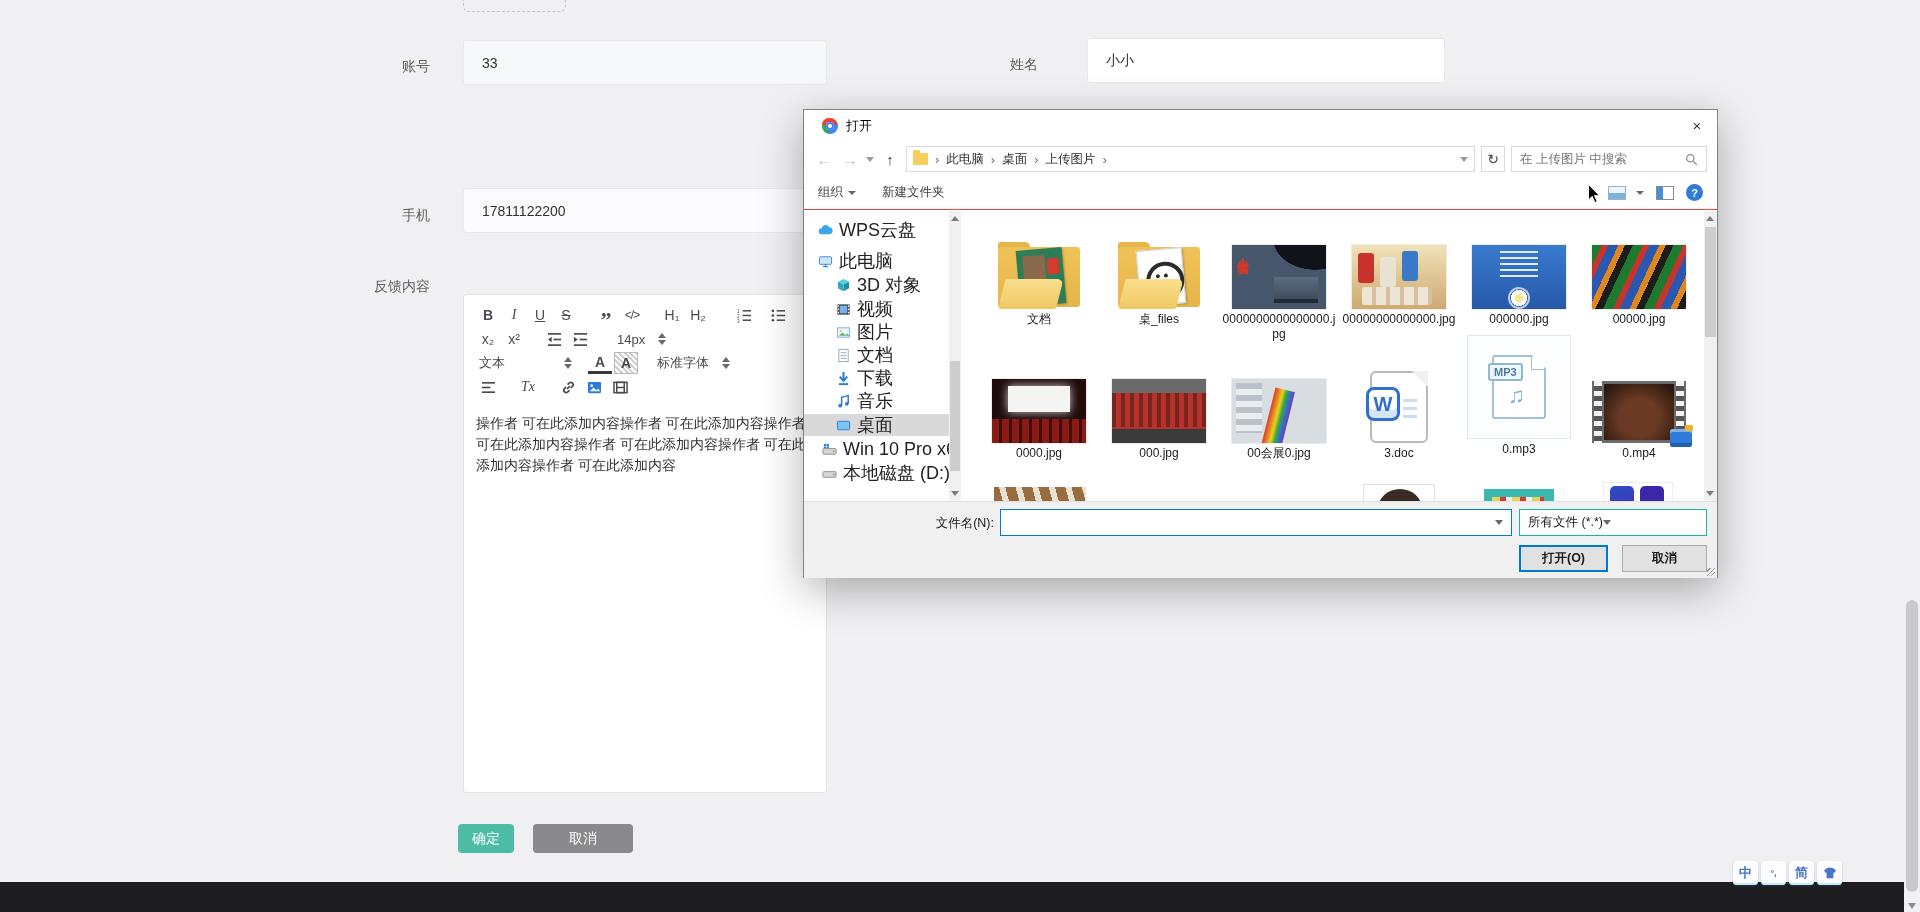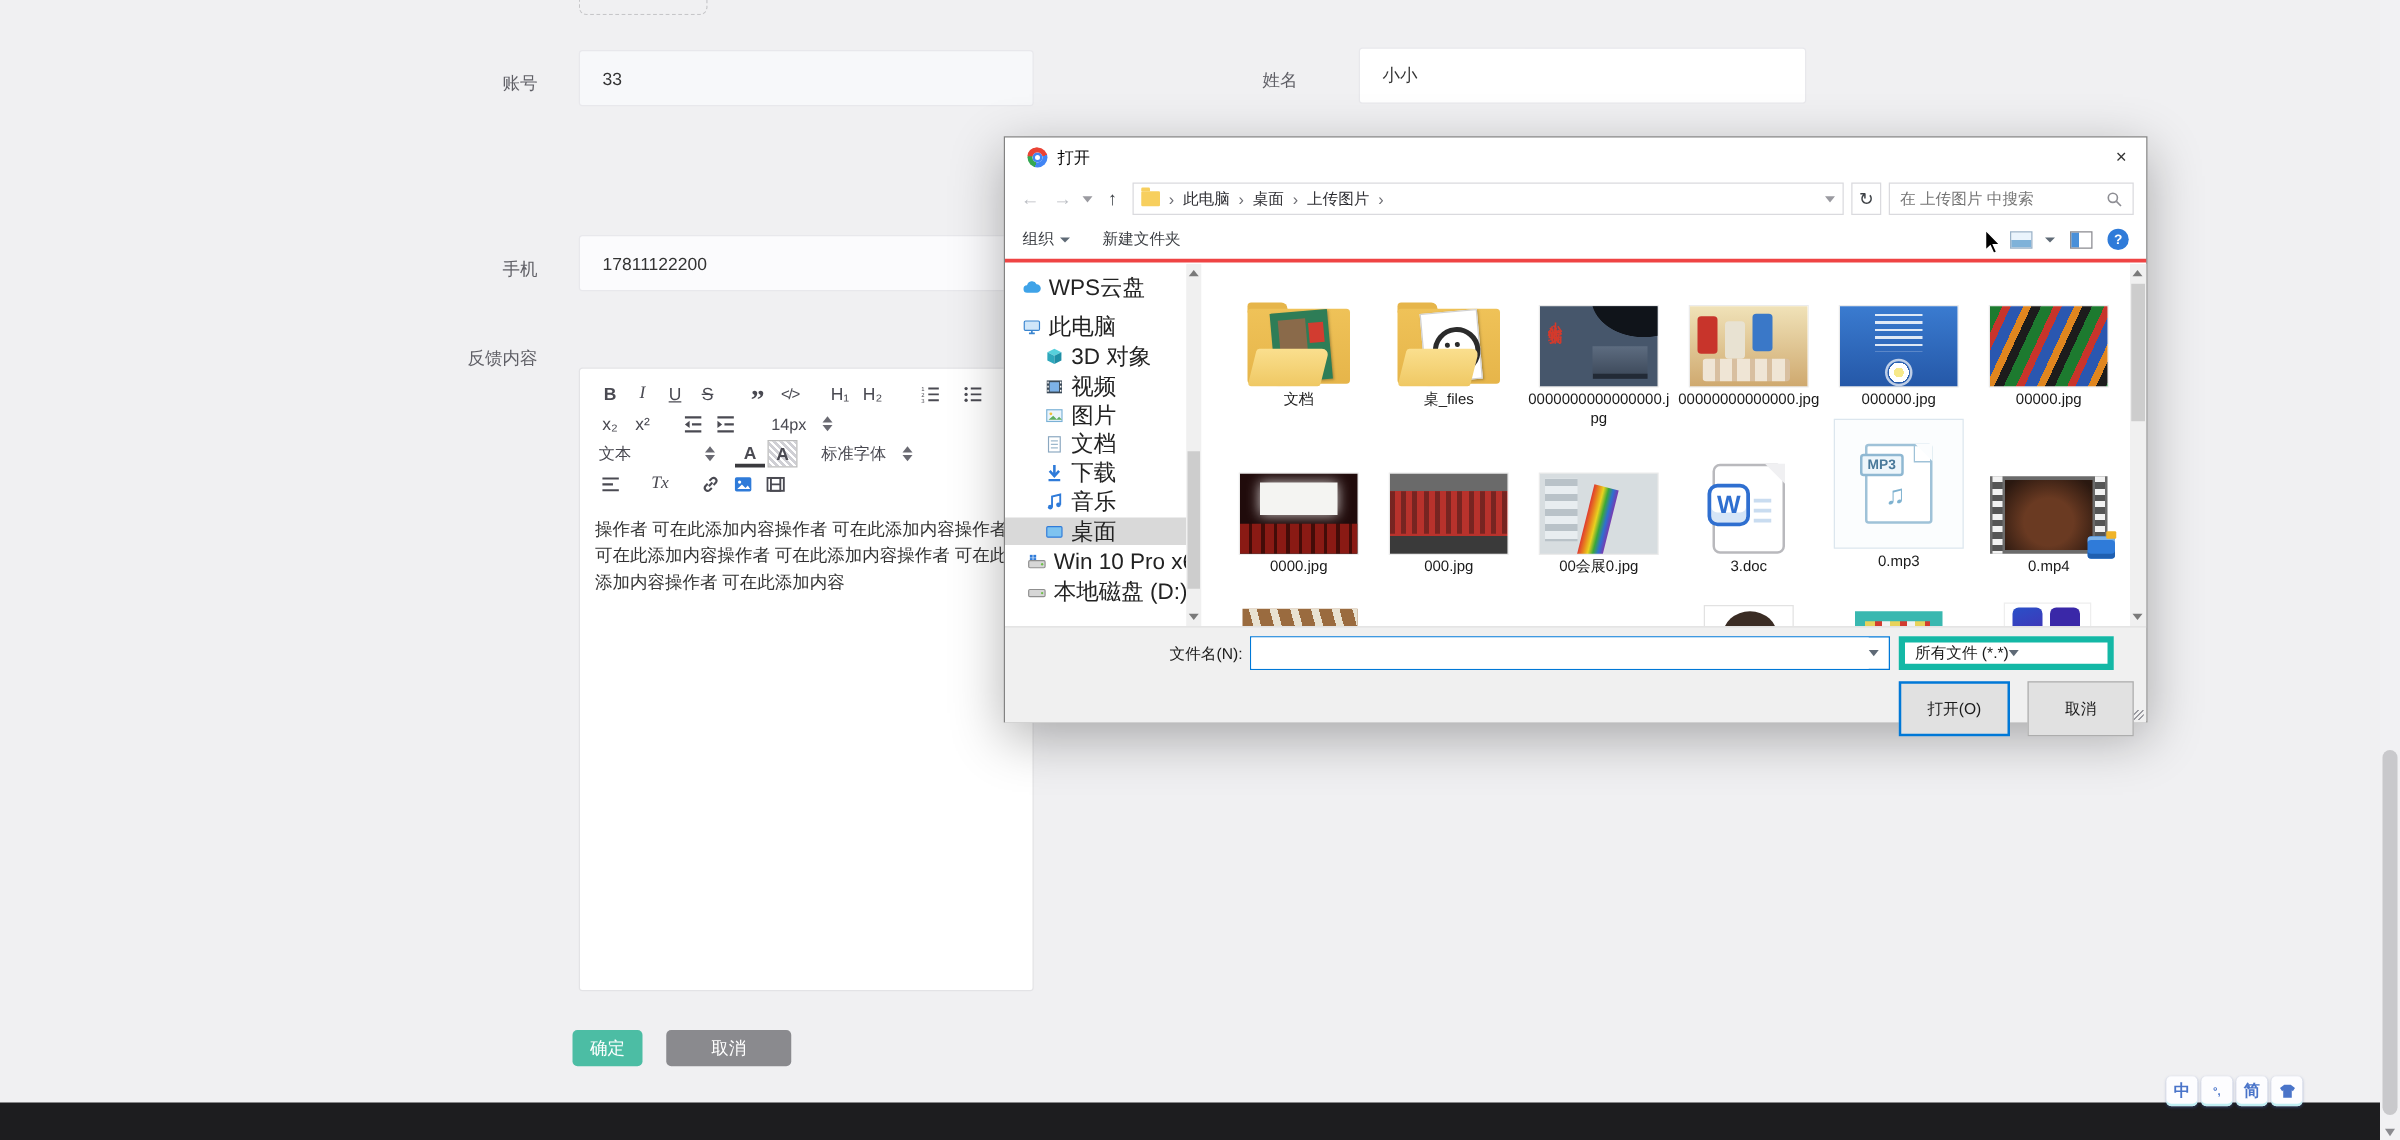--- a/index.html
+++ b/index.html
@@ -52,21 +52,21 @@
   .nav-arrow{font-size:15px;color:#b9bcc2;width:20px;text-align:center;}
   .nav-arrow.active{color:#3f4348;}
   .chev-dn{width:0;height:0;border-left:4px solid transparent;border-right:4px solid transparent;border-top:5px solid #9a9aa0;}
   .crumb{height:26px;background:#fff;border:1px solid #dadade;flex:1;display:flex;align-items:center;padding:0 6px;font-size:12.5px;color:#2e2e33;gap:7px;}
   .crumb .sep{color:#6e6e74;font-size:13px;}
   .mini-folder{width:15px;height:12px;background:#f7cf5e;border-radius:1px;position:relative;}
   .mini-folder::before{content:"";position:absolute;left:0;top:-3px;width:7px;height:3px;background:#f7cf5e;border-radius:1px 1px 0 0;}
   .icon-box{width:24px;height:26px;border:1px solid #dadade;background:#fff;display:flex;align-items:center;justify-content:center;color:#3f4348;font-size:14px;}
   .search{width:196px;height:26px;border:1px solid #dadade;background:#fff;display:flex;align-items:center;padding:0 8px;font-size:12.5px;color:#8e8e94;}
   .search input{border:none;outline:none;flex:1;font-size:12.5px;color:#8e8e94;font-family:inherit;background:transparent;}
-  .dlg-tools{position:absolute;left:0;top:66px;width:100%;height:34px;display:flex;align-items:center;padding:0 14px;font-size:12.5px;color:#3c3f44;border-bottom:3px solid #ef4444;}
+  .dlg-tools{position:absolute;left:0;top:66px;width:100%;height:34px;display:flex;align-items:center;padding:0 14px;font-size:12.5px;color:#3c3f44;border-bottom:1px solid #ef4444;}
   .tool-caret{width:0;height:0;border-left:4px solid transparent;border-right:4px solid transparent;border-top:4px solid #5f6a76;margin-left:5px;}
   .tools-right{margin-left:auto;display:flex;align-items:center;gap:12px;}
   .view-ico{width:18px;height:14px;border:1px solid #9ab2c8;background:linear-gradient(180deg,#eaf4fc 50%,#7fb2d9 50%);}
   .pane-ico{width:18px;height:14px;border:1px solid #8a8a90;background:linear-gradient(90deg,#4a90d9 0 6px,#fff 6px);}
   .help-ico{width:17px;height:17px;border-radius:50%;background:#2f7bd9;color:#fff;font-size:11px;font-weight:bold;display:flex;align-items:center;justify-content:center;}
   .dlg-main{position:absolute;left:0;top:101px;width:100%;height:290px;background:#fff;overflow:hidden;}
   
   .side{position:absolute;left:0;top:0;width:145px;height:100%;}
   .side-item{position:absolute;left:0;width:145px;height:22px;display:flex;align-items:center;gap:6px;font-size:18px;color:#222;padding-left:14px;cursor:pointer;white-space:nowrap;overflow:hidden;}
   .side-item.child{padding-left:32px;}
@@ -142,22 +142,22 @@
   .p-teal::before{content:"";position:absabsolute;}
   .p-teal::after{content:"";position:absolute;left:8px;top:8px;width:52px;height:10px;background:repeating-linear-gradient(90deg,#e8d25a 0 8px,#d23c30 8px 14px,#f2f2f2 14px 20px);}
   .p-phones{background:#fff;box-shadow:0 0 0 1px #eee;}
   .p-phones::before{content:"";position:absolute;left:6px;top:3px;width:24px;height:30px;border-radius:5px;background:linear-gradient(160deg,#2a50c8,#4a2ab0);box-shadow:30px 0 0 #3a28a8;}
   
   .dlg-bottom{position:absolute;left:0;top:391px;width:100%;height:77px;background:#f0f0f0;border-top:1px solid #e0e0e0;}
   .fn-label{position:absolute;left:128px;top:13px;width:62px;font-size:12.5px;color:#1a1a1a;text-align:right;}
   .fn-combo{position:absolute;left:196px;top:7px;width:512px;height:27px;background:#fff;border:1px solid #0078d7;display:flex;align-items:center;}
   .fn-combo input{flex:1;border:none;outline:none;height:100%;padding:0 6px;font-size:12.5px;font-family:inherit;}
   .combo-arr{width:0;height:0;border-left:4px solid transparent;border-right:4px solid transparent;border-top:5px solid #5f6a76;margin-right:8px;}
-  .ft-combo{position:absolute;left:715px;top:7px;width:172px;height:27px;background:#fff;border:5px solid #14b8a6;display:flex;align-items:center;padding:0 8px;font-size:12.5px;color:#1a1a1a;}
-  .dlg-btn{position:absolute;top:43px;height:44px;background:#e1e1e1;border:1px solid #adadad;font-size:12.5px;color:#1a1a1a;font-family:inherit;cursor:pointer;}
+  .ft-combo{position:absolute;left:715px;top:7px;width:188px;height:27px;background:#fff;border:1px solid #14b8a6;display:flex;align-items:center;padding:0 8px;font-size:12.5px;color:#1a1a1a;}
+  .dlg-btn{position:absolute;top:43px;height:27px;background:#e1e1e1;border:1px solid #adadad;font-size:12.5px;color:#1a1a1a;font-family:inherit;cursor:pointer;font-weight:bold;}
   .dlg-btn.open{left:715px;width:89px;border:2px solid #0078d7;}
   .dlg-btn.cancel{left:818px;width:85px;}
   .grip{position:absolute;right:2px;bottom:2px;width:8px;height:8px;background:repeating-linear-gradient(135deg,transparent 0 2px,#9a9aa0 2px 3px);}
   
   .cursor{left:1585px;top:184px;z-index:99;}
   svg.sico{width:15px;height:15px;}
 </style>
 </head>
 <body>
 

